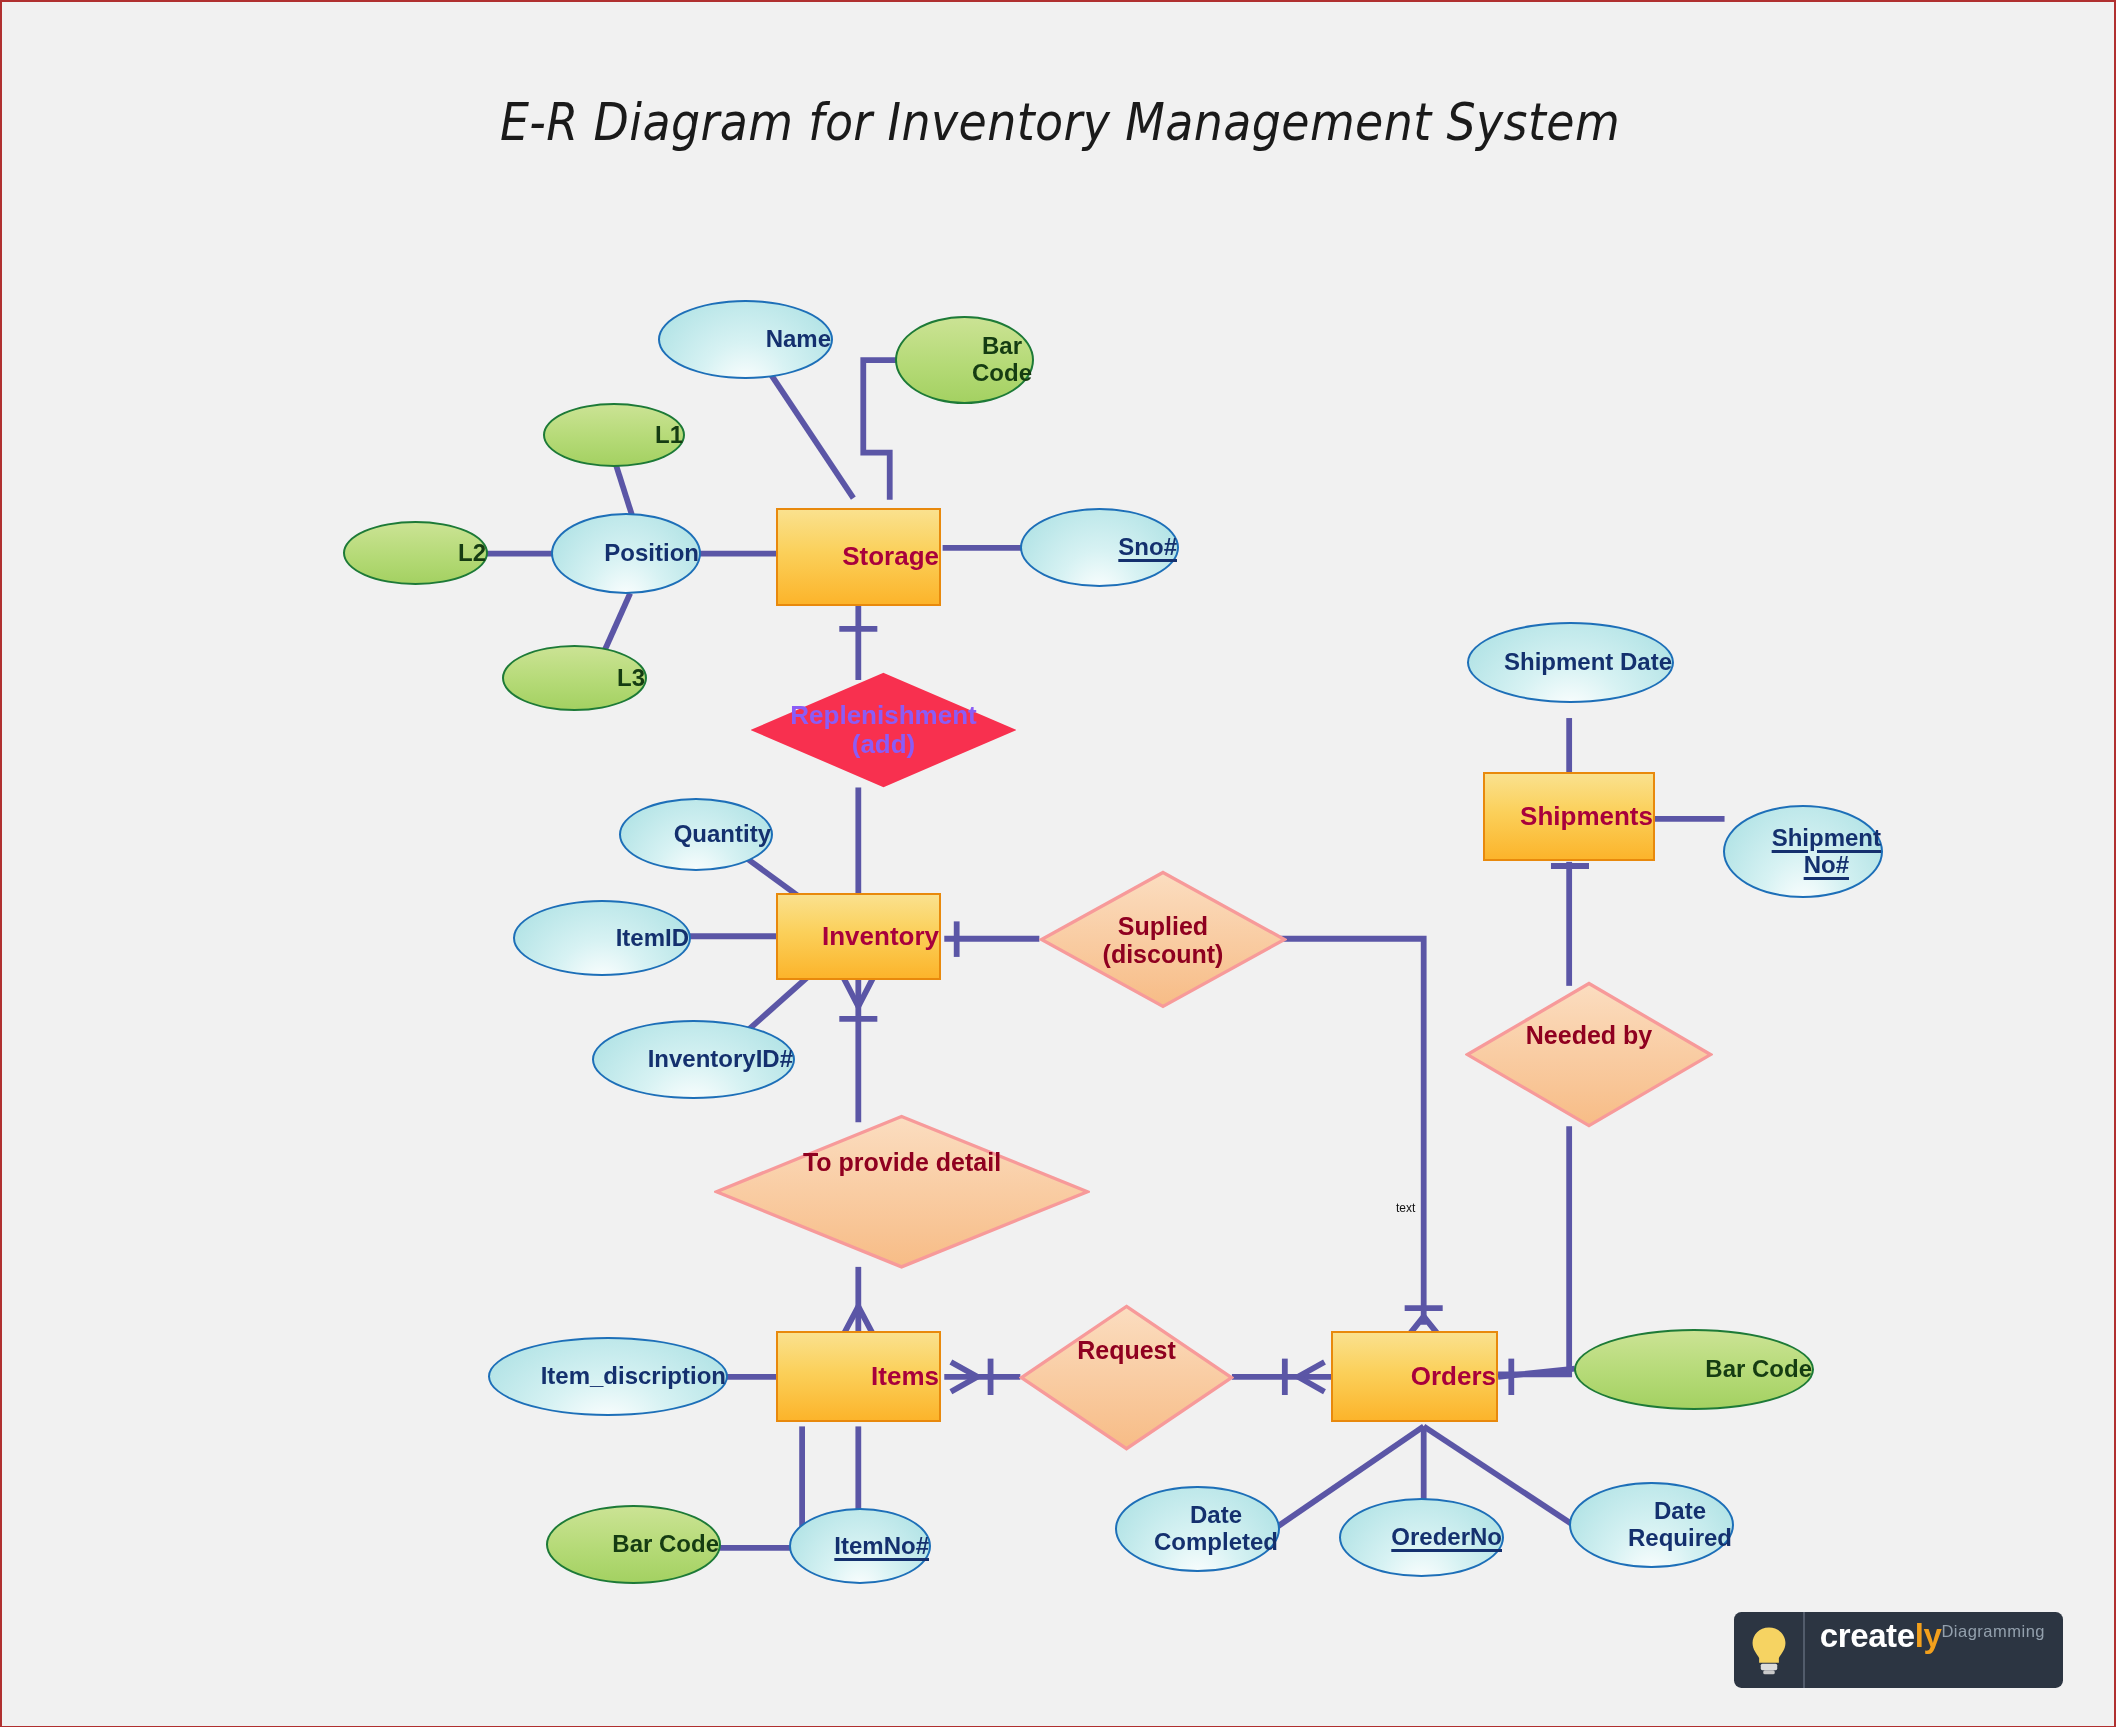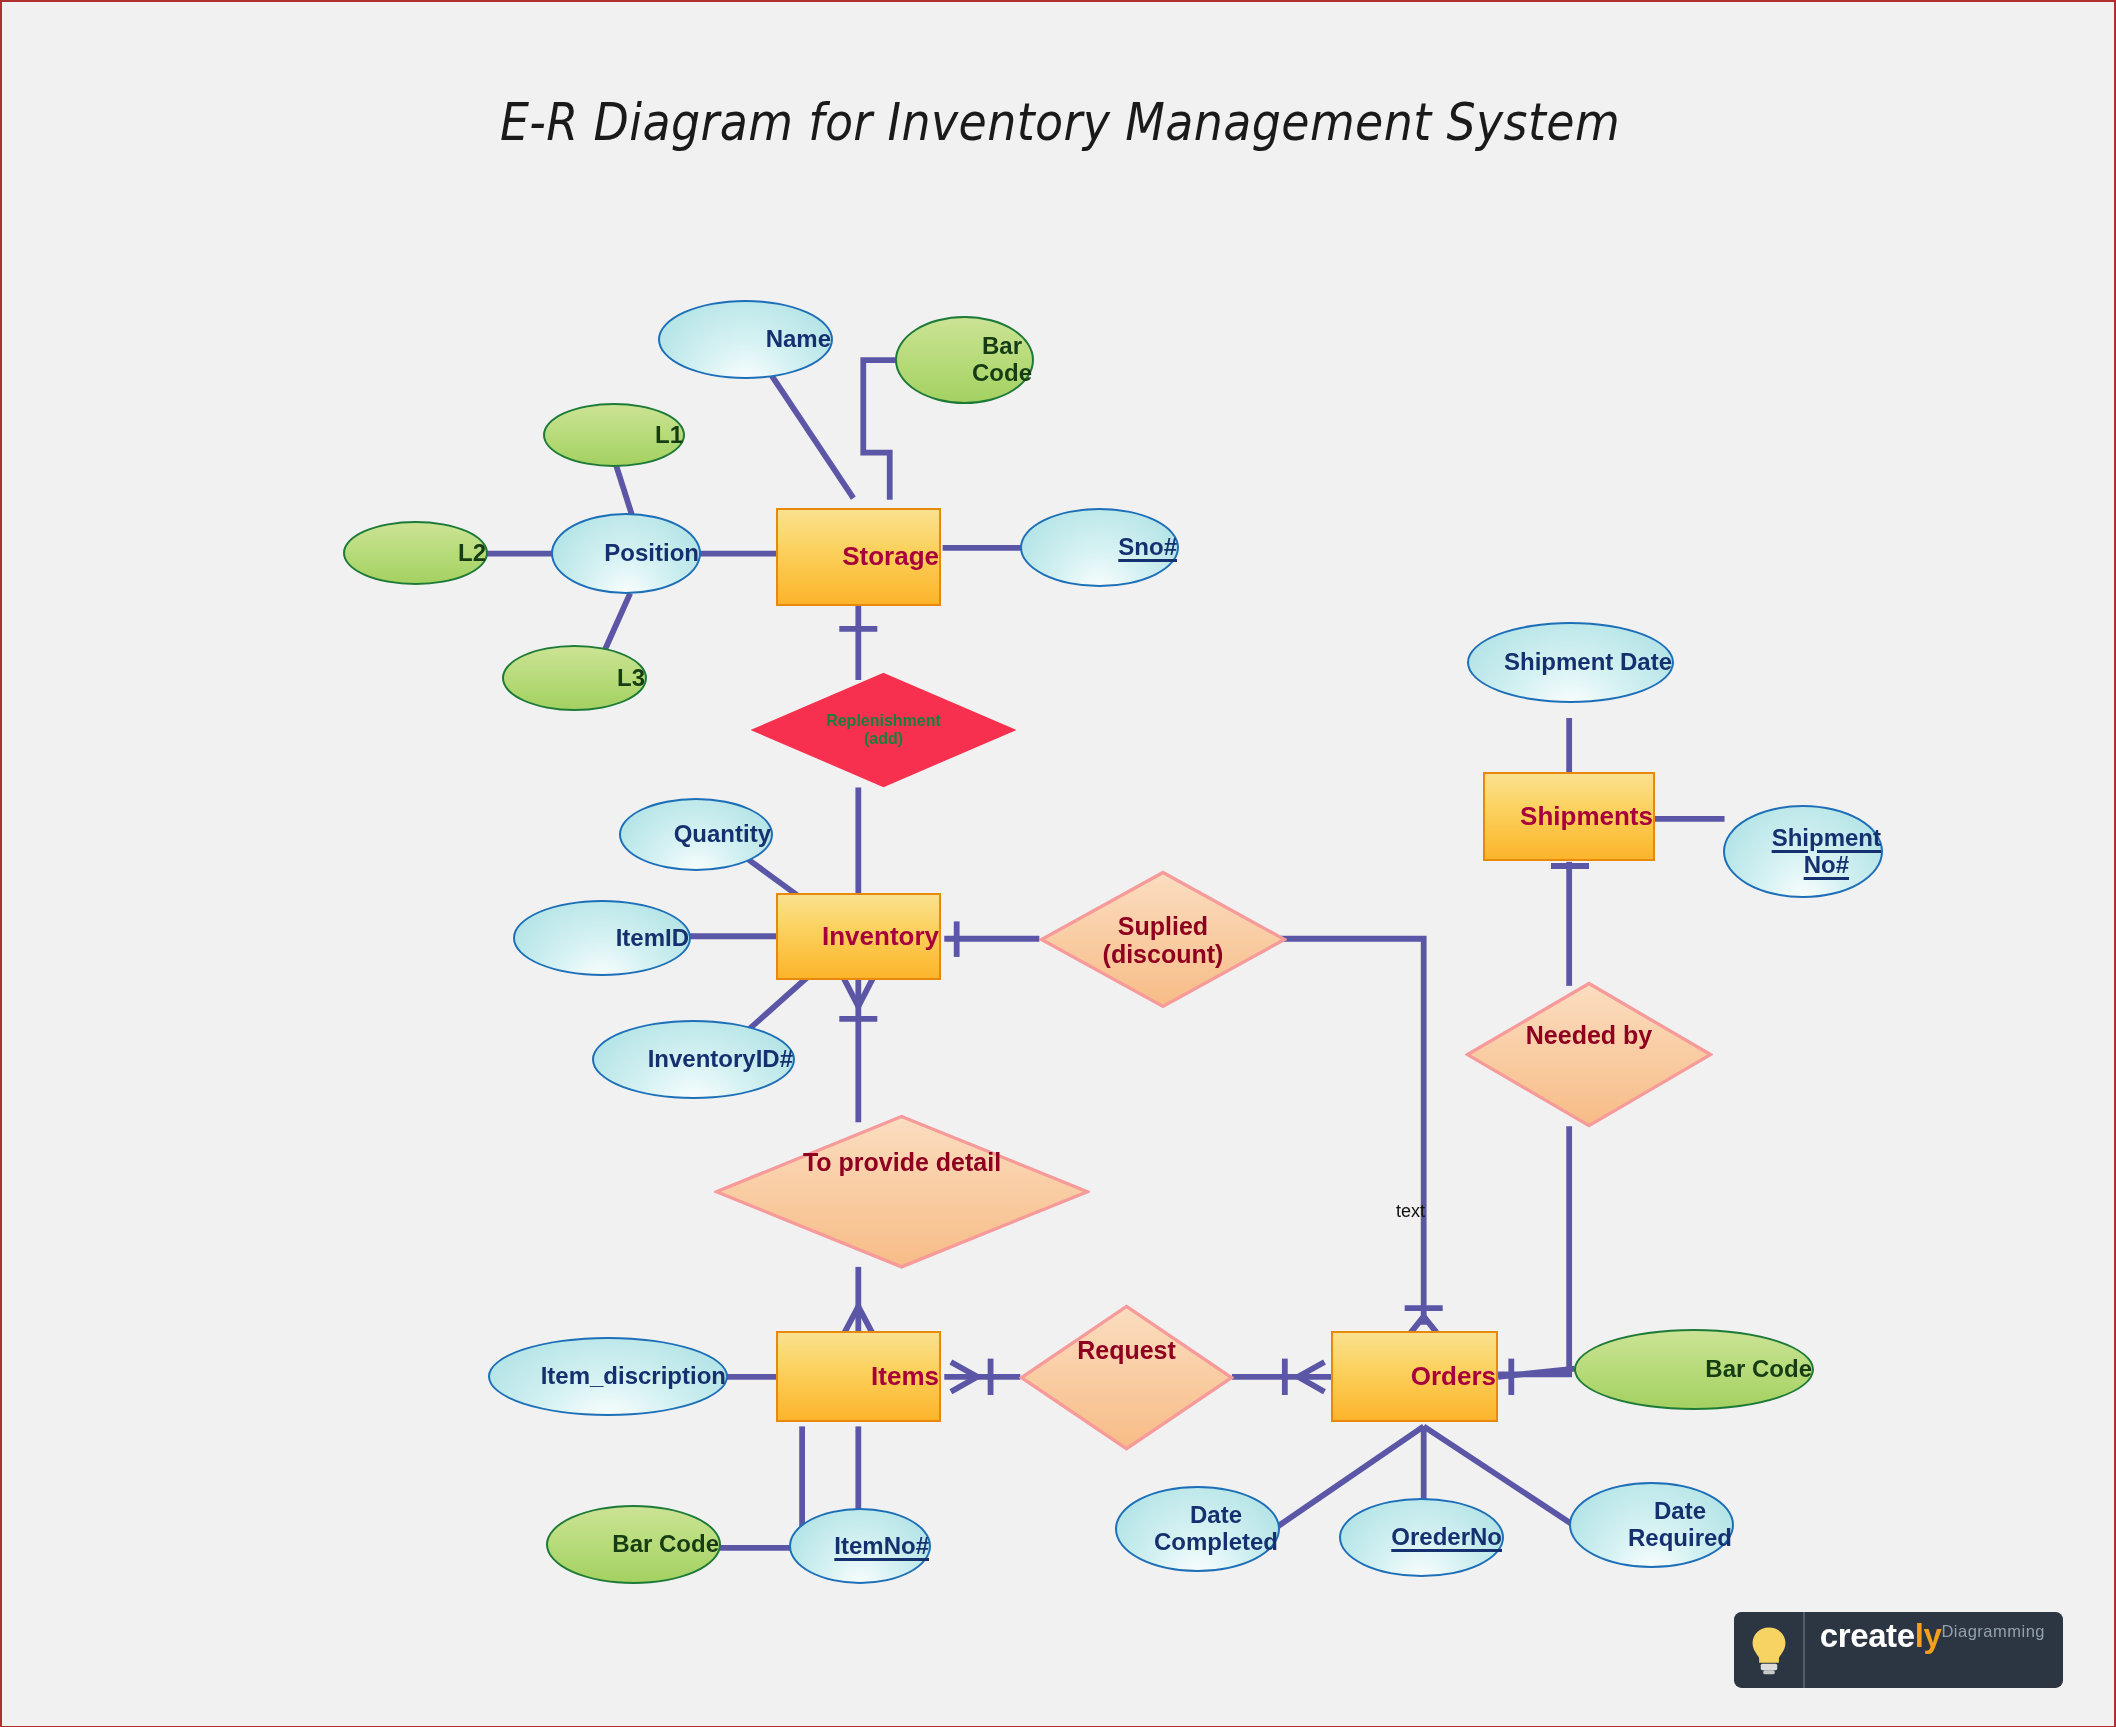--- a/index.html
+++ b/index.html
@@ -95,26 +95,26 @@
   .rel .rel-label {
     position: relative;
     width: 100%;
     text-align: center;
     font-weight: bold;
     z-index: 2;
     pointer-events: none;
     white-space: nowrap;
   }
   .rel-peach .rel-label { color: #8f0020; font-size: 25px; }
-  .rel-red .rel-label { color: #15803d; font-size: 16px; }
+  .rel-red .rel-label { color: #8b5cf6; font-size: 26px; }
 
   
   .line-label {
     position: absolute;
-    font-size: 18px;
+    font-size: 12px;
     color: #111;
     font-family: "Liberation Sans", sans-serif;
     z-index: 7;
   }
 
   
   #logo {
     position: absolute;
     right: 51px;
     bottom: 38px;

